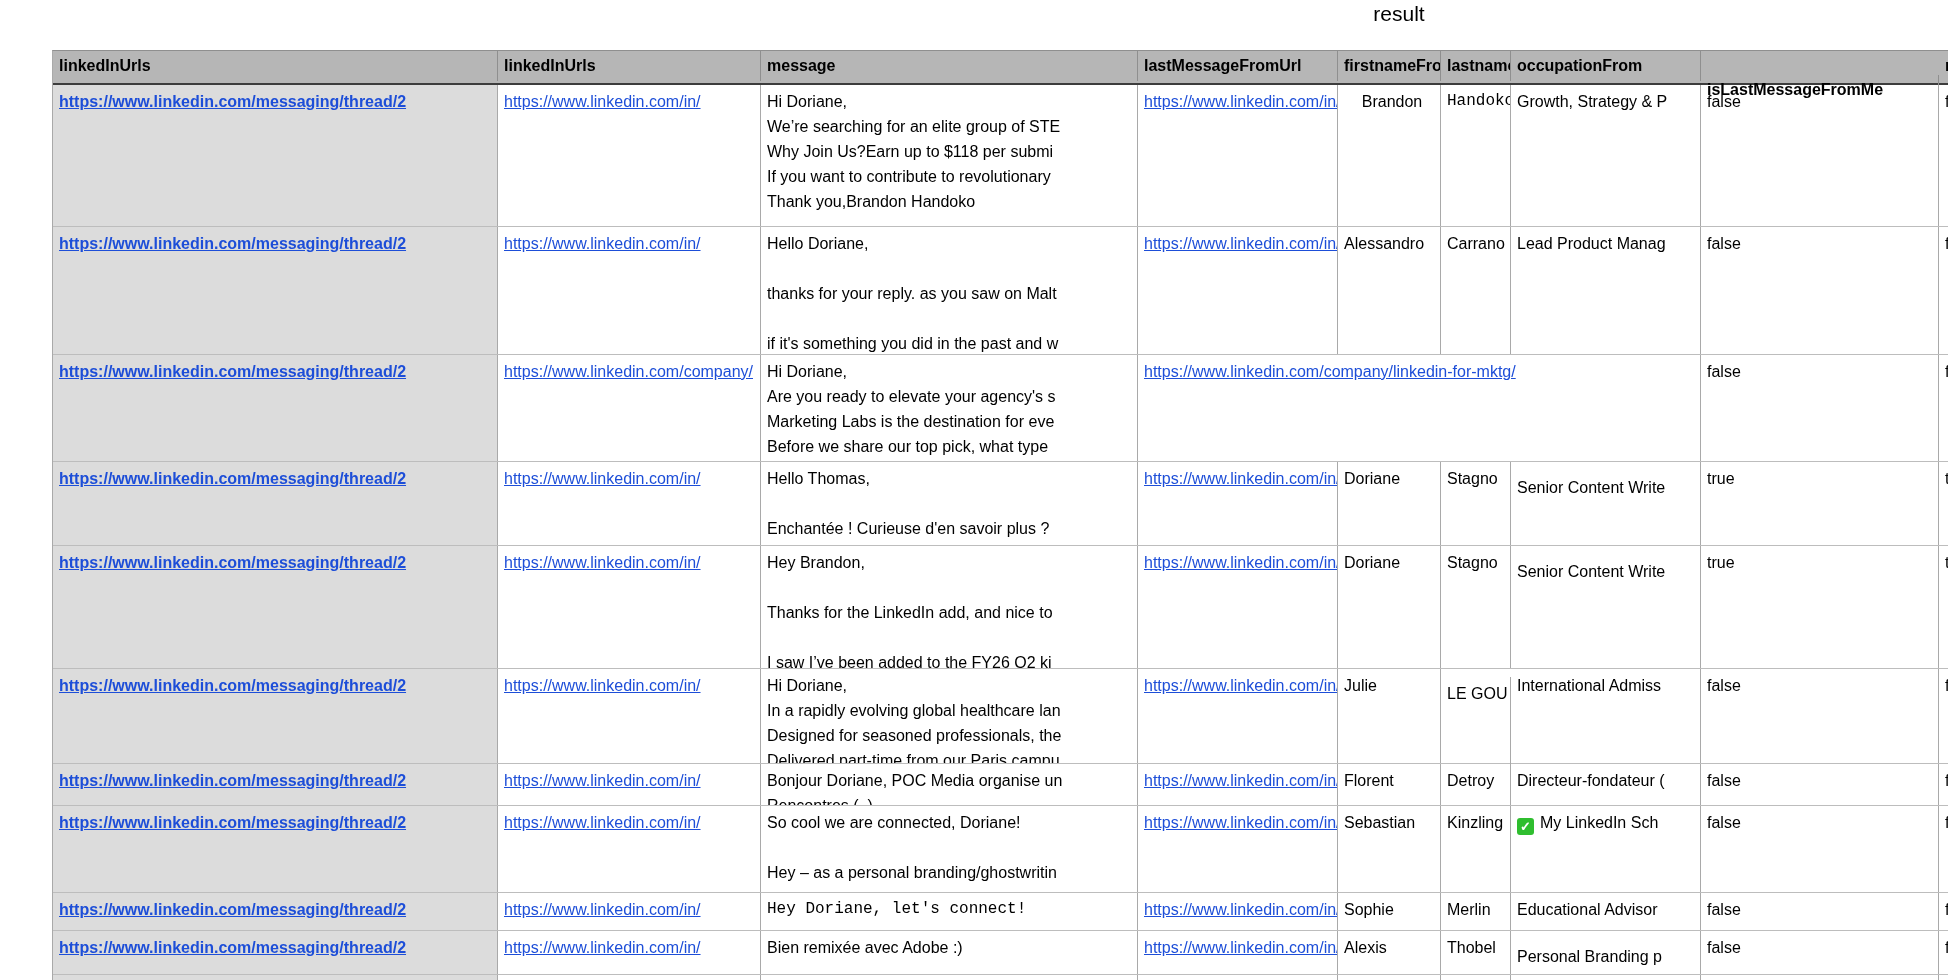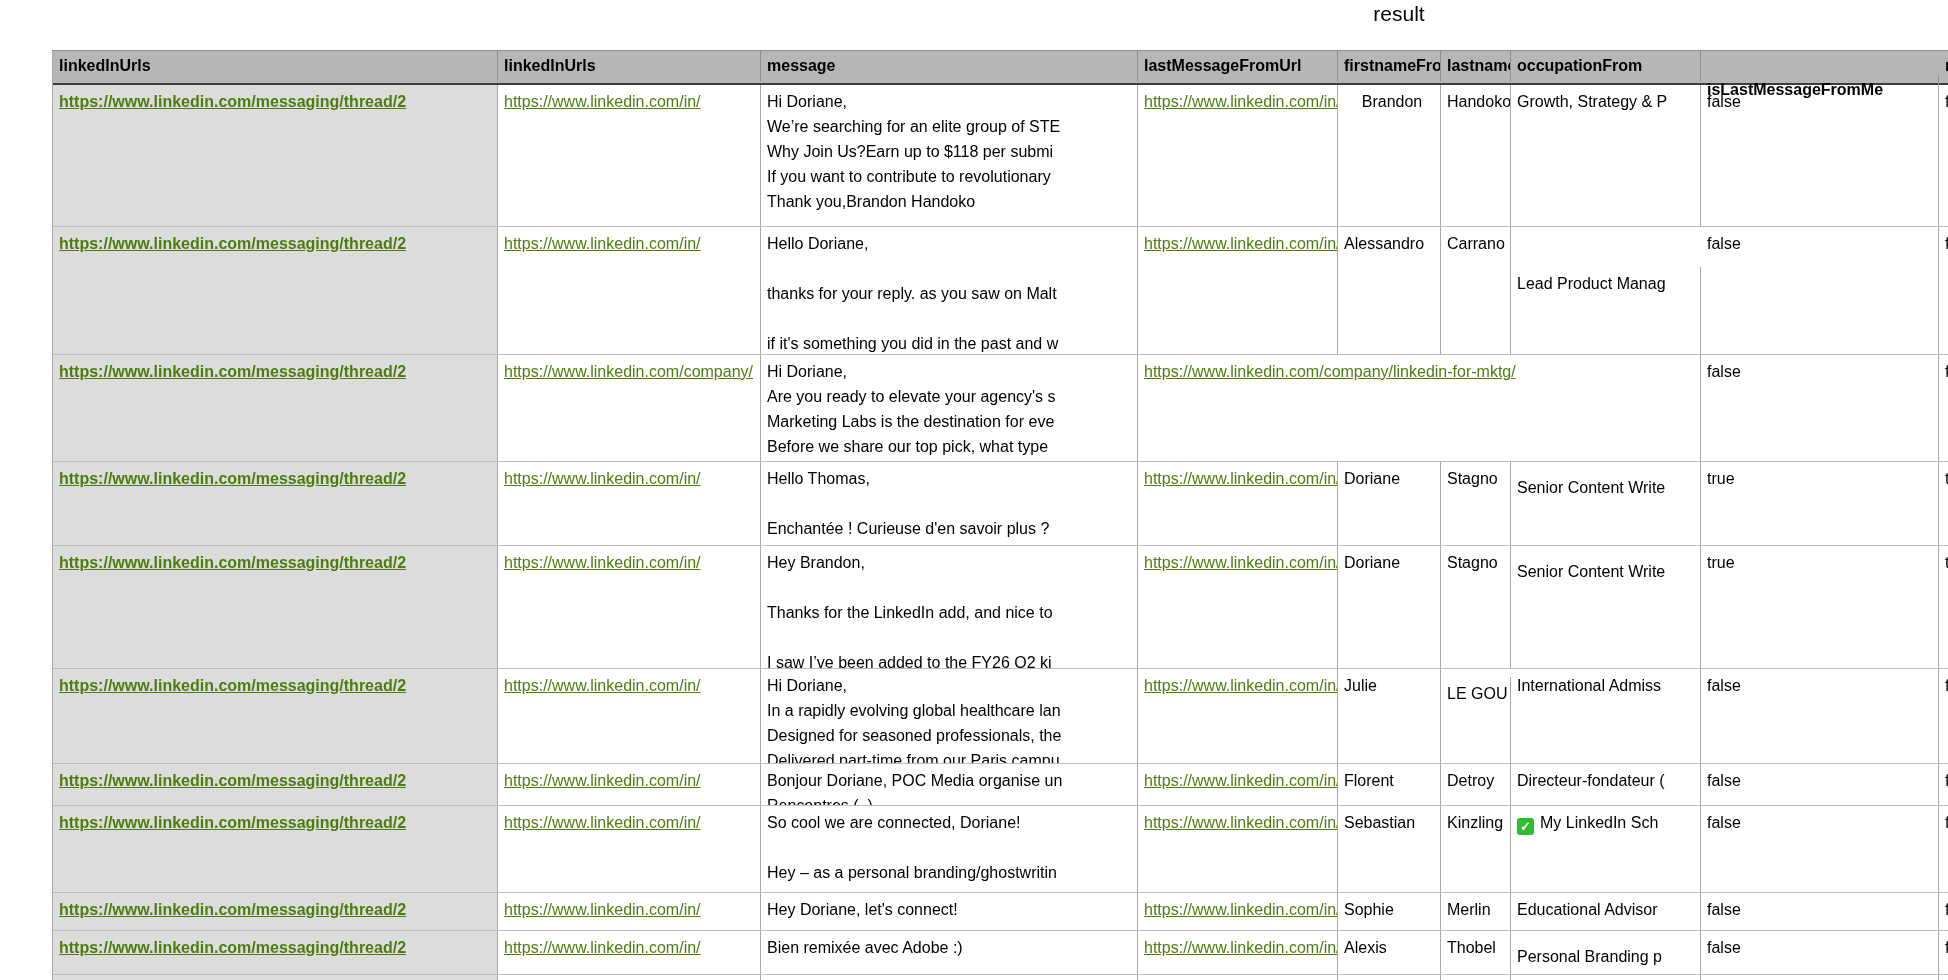--- a/index.html
+++ b/index.html
@@ -22,21 +22,21 @@
     font-weight:bold;font-size:16px;line-height:30px;
     padding-left:6px;overflow:hidden;white-space:nowrap;
   }
   .row{display:flex;background:#fff;border-bottom:1px solid #bdbdbd;box-sizing:border-box;}
   .cell{
     box-sizing:border-box;flex:none;border-right:1px solid #a9a9a9;
     overflow:hidden;font-size:16px;line-height:25px;
     padding:4px 0 0 6px;white-space:nowrap;height:100%;
   }
   .col1{background:#dcdcdc;font-weight:bold;}
-  .link{text-decoration:underline;color:#4d7c0f;cursor:pointer;}
+  .link{text-decoration:underline;color:#1d4ed8;cursor:pointer;}
   .mline{height:25px;white-space:nowrap;}
   .occ-offset{padding-top:13px;}
   .check{
     display:inline-block;width:17px;height:17px;background:#2fbe2f;border-radius:3px;
     color:#fff;text-align:center;line-height:17px;font-size:13px;font-weight:bold;
     margin-right:6px;vertical-align:-3px;
   }
 </style>
 </head>
 <body>
@@ -61,39 +61,39 @@
       <div class="cell" style="width: 263px;"><span class="link">https://www.linkedin.com/in/</span></div>
       <div class="cell" style="width: 377px;">
         <div class="mline">Hi Doriane,</div>
         <div class="mline">We’re searching for an elite group of STE</div>
         <div class="mline">Why Join Us?Earn up to $118 per submi</div>
         <div class="mline">If you want to contribute to revolutionary</div>
         <div class="mline">Thank you,Brandon Handoko</div>
       </div>
       <div class="cell" style="width: 200px;"><span class="link">https://www.linkedin.com/in/</span></div>
       <div class="cell" style="width: 103px; text-align: center;">Brandon</div>
-      <div class="cell" style="width: 70px;">Handoko</div>
+      <div class="cell" style="width: 70px; font-family: Liberation Mono, monospace;">Handoko</div>
       <div class="cell" style="width: 190px;">Growth, Strategy &amp; P</div>
       <div class="cell" style="width: 238px;">false</div>
       <div class="cell" style="width: 60px;">false</div>
     </div>
     <div class="row" style="height: 128px;">
       <div class="cell col1" style="width: 445px;"><span class="link">https://www.linkedin.com/messaging/thread/2</span></div>
       <div class="cell" style="width: 263px;"><span class="link">https://www.linkedin.com/in/</span></div>
       <div class="cell" style="width: 377px;">
         <div class="mline">Hello Doriane,</div>
         <div class="mline"></div>
         <div class="mline">thanks for your reply. as you saw on Malt</div>
         <div class="mline"></div>
         <div class="mline">if it's something you did in the past and w</div>
       </div>
       <div class="cell" style="width: 200px;"><span class="link">https://www.linkedin.com/in/</span></div>
       <div class="cell" style="width: 103px;">Alessandro</div>
       <div class="cell" style="width: 70px;">Carrano</div>
-      <div class="cell" style="width: 190px; margin-top: 40px;">Lead Product Manag</div>
+      <div class="cell" style="width: 190px;">Lead Product Manag</div>
       <div class="cell" style="width: 238px;">false</div>
       <div class="cell" style="width: 60px;">false</div>
     </div>
     <div class="row" style="height: 107px;">
       <div class="cell col1" style="width: 445px;"><span class="link">https://www.linkedin.com/messaging/thread/2</span></div>
       <div class="cell" style="width: 263px;"><span class="link">https://www.linkedin.com/company/</span></div>
       <div class="cell" style="width: 377px;">
         <div class="mline">Hi Doriane,</div>
         <div class="mline">Are you ready to elevate your agency's s</div>
         <div class="mline">Marketing Labs is the destination for eve</div>
@@ -176,21 +176,21 @@
       <div class="cell" style="width: 200px;"><span class="link">https://www.linkedin.com/in/</span></div>
       <div class="cell" style="width: 103px;">Sebastian</div>
       <div class="cell" style="width: 70px;">Kinzling</div>
       <div class="cell" style="width: 190px;"><span class="check">✓</span>My LinkedIn Sch</div>
       <div class="cell" style="width: 238px;">false</div>
       <div class="cell" style="width: 60px;">false</div>
     </div>
     <div class="row" style="height: 38px;">
       <div class="cell col1" style="width: 445px;"><span class="link">https://www.linkedin.com/messaging/thread/2</span></div>
       <div class="cell" style="width: 263px;"><span class="link">https://www.linkedin.com/in/</span></div>
-      <div class="cell" style="width: 377px;">
+      <div class="cell" style="width: 377px; font-family: Liberation Mono, monospace;">
         <div class="mline">Hey Doriane, let's connect!</div>
       </div>
       <div class="cell" style="width: 200px;"><span class="link">https://www.linkedin.com/in/</span></div>
       <div class="cell" style="width: 103px;">Sophie</div>
       <div class="cell" style="width: 70px;">Merlin</div>
       <div class="cell" style="width: 190px;">Educational Advisor</div>
       <div class="cell" style="width: 238px;">false</div>
       <div class="cell" style="width: 60px;">false</div>
     </div>
     <div class="row" style="height: 44px;">

